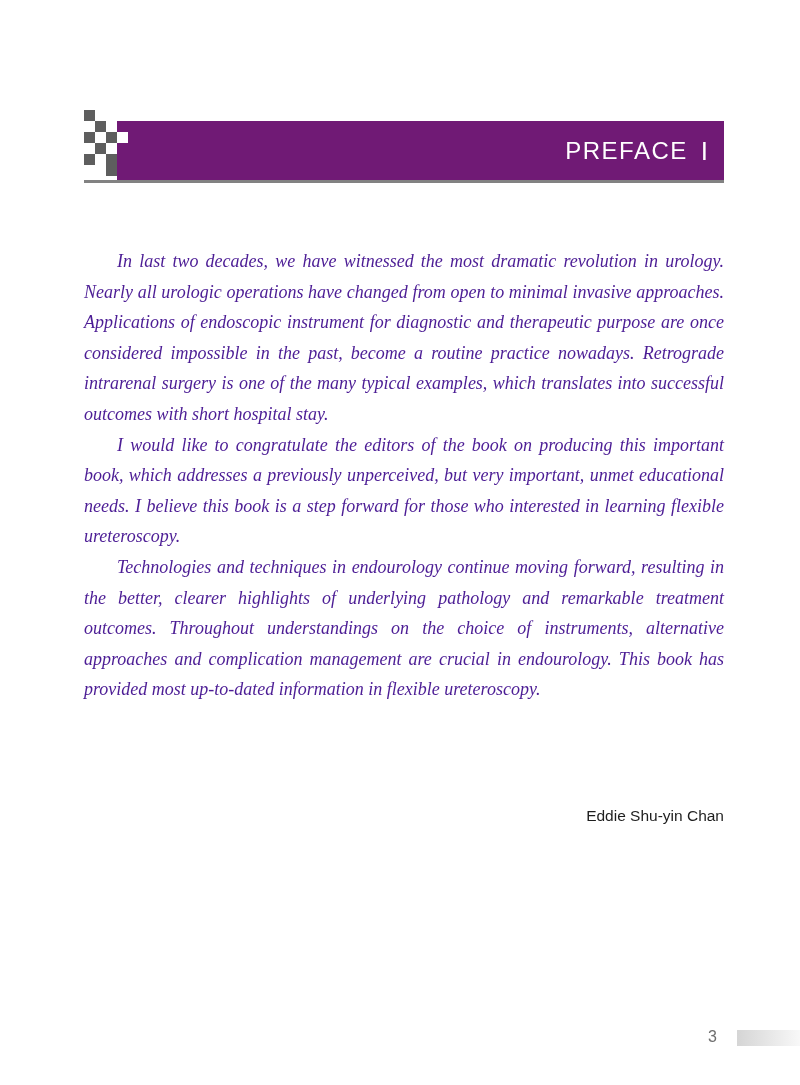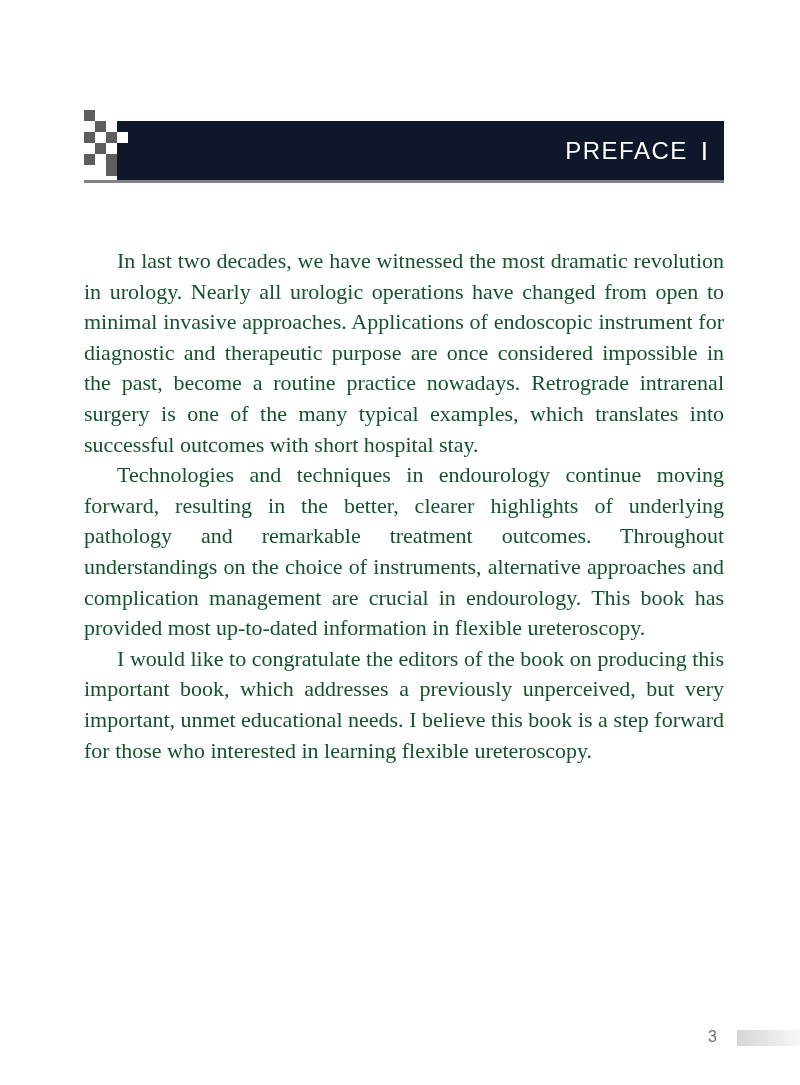--- a/index.html
+++ b/index.html
@@ -10,21 +10,21 @@
     position: relative;
     font-family: "Liberation Serif", serif;
     overflow: hidden;
   }
 
   
   .header-band {
     position: absolute;
     left: 117px; top: 121px;
     width: 607px; height: 60px;
-    background: #0f172a;
+    background: #701a75;
     display: flex;
     align-items: center;
     justify-content: flex-end;
     padding-right: 16px;
   }
   .header-title {
     color: #ffffff;
     font-family: "Liberation Sans", sans-serif;
     font-size: 24px;
     letter-spacing: 1.5px;
@@ -65,24 +65,25 @@
     left: 84px; top: 180px;
     width: 640px; height: 3px;
     background: #828282;
   }
 
   
   .preface-body {
     position: absolute;
     left: 84px; top: 246px;
     width: 640px;
-    font-size: 22px;
+    font-size: 18px;
     line-height: 30.6px;
-    color: #14532d;
+    color: #4c1d95;
     text-align: justify;
+    font-style: italic;
   }
   .preface-body p {
     text-indent: 33px;
     text-align: justify;
   }
 
   
   .signature-block {
     position: absolute;
     left: 84px; top: 801px;
@@ -122,21 +123,22 @@
 
 <div class="header-band">
   <span class="header-title">PREFACE</span>
   <span class="header-numeral">I</span>
 </div>
 <div class="checker-notch"></div>
 <div class="header-underline"></div>
 
 <div class="preface-body">
   <p>In last two decades, we have witnessed the most dramatic revolution in urology. Nearly all urologic operations have changed from open to minimal invasive approaches. Applications of endoscopic instrument for diagnostic and therapeutic purpose are once considered impossible in the past, become a routine practice nowadays. Retrograde intrarenal surgery is one of the many typical examples, which translates into successful outcomes with short hospital stay.</p>
+  <p>I would like to congratulate the editors of the book on producing this important book, which addresses a previously unperceived, but very important, unmet educational needs. I believe this book is a step forward for those who interested in learning flexible ureteroscopy.</p>
   <p>Technologies and techniques in endourology continue moving forward, resulting in the better, clearer highlights of underlying pathology and remarkable treatment outcomes. Throughout understandings on the choice of instruments, alternative approaches and complication management are crucial in endourology. This book has provided most up-to-dated information in flexible ureteroscopy.</p>
-  <p>I would like to congratulate the editors of the book on producing this important book, which addresses a previously unperceived, but very important, unmet educational needs. I believe this book is a step forward for those who interested in learning flexible ureteroscopy.</p>
 </div>
 
 <div class="signature-block">
+  <div>Eddie Shu-yin Chan</div>
 </div>
 
 <div class="page-number">3</div>
 <div class="footer-bar"></div>
 
 </body></html>

